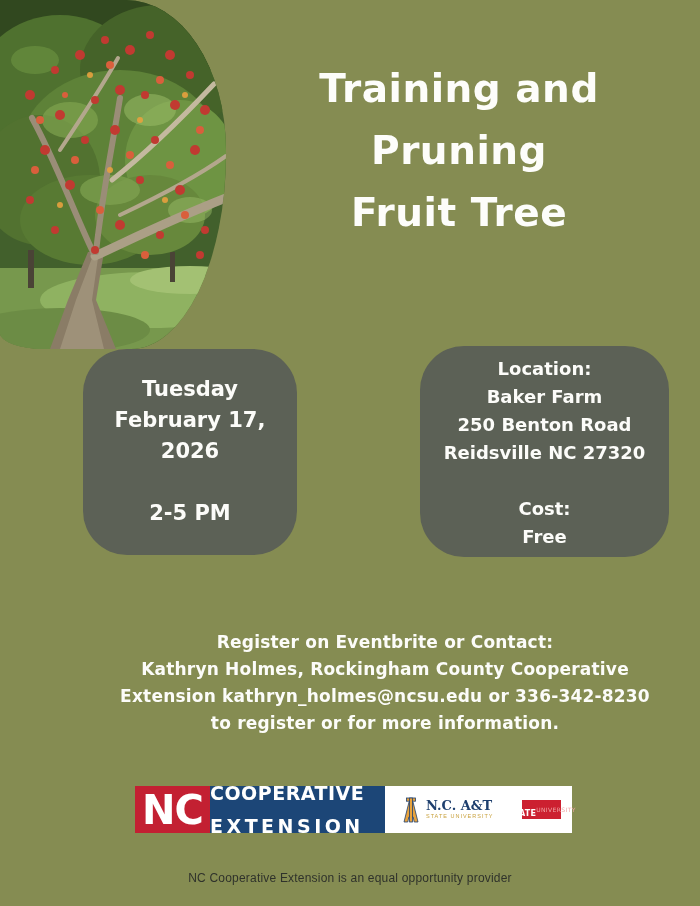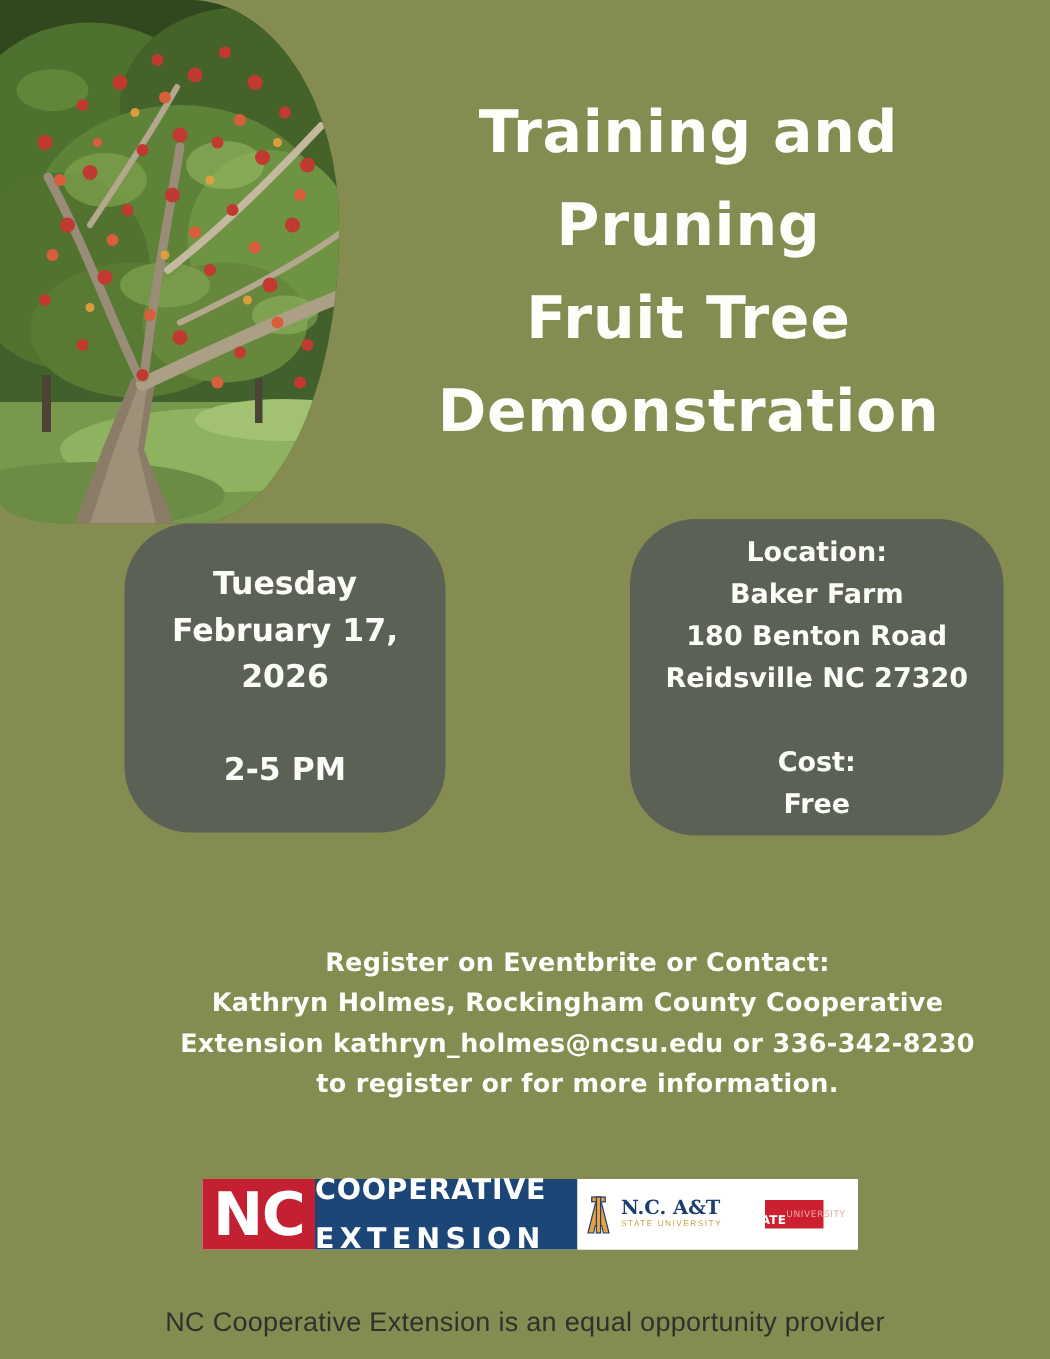--- a/index.html
+++ b/index.html
@@ -50,38 +50,38 @@
     font-weight:700;font-size:40px;letter-spacing:-1px;flex:0 0 auto;
   }
   .coop-block{
     width:175px;height:47px;background:#1C4677;color:#FFFFFF;flex:0 0 auto;
     display:flex;flex-direction:column;justify-content:center;
   }
   .coop-line1{font-weight:700;font-size:19px;line-height:21px;letter-spacing:0.5px;}
   .coop-line2{font-weight:700;font-size:19px;line-height:21px;letter-spacing:3.5px;margin-right:-3.5px;margin-top:12px;}
   .partners{
     flex:1;display:flex;align-items:center;background:#FFFFFF;
-    padding-left:4px;gap:29px;
+    padding-left:16px;gap:29px;
   }
   .aggie{display:flex;align-items:center;gap:5px;}
   .aggie-text{display:flex;flex-direction:column;}
   .aggie-name{color:#1E3F6E;font-weight:700;font-size:13px;line-height:14px;font-family:"DejaVu Serif",serif;}
   .aggie-sub{color:#C9A23F;font-size:5.5px;letter-spacing:1px;line-height:7px;font-family:"Liberation Sans",sans-serif;}
   .ncsu-block{
     width:39px;height:19px;background:#CC2030;color:#FFFFFF;
     display:flex;flex-direction:row;align-items:center;justify-content:center;
   }
   .ncsu-l1{font-weight:700;font-size:8px;line-height:8px;letter-spacing:0.2px;}
   .ncsu-l2{font-size:6px;line-height:7px;color:#EFA3A3;letter-spacing:0.4px;}
 
   
   .footer{
     position:absolute;left:0;top:871px;width:700px;text-align:center;
     color:#2F322B;font-family:"Liberation Sans",sans-serif;
-    font-size:18px;letter-spacing:0.2px;
+    font-size:12px;letter-spacing:0.2px;
   }
 </style>
 </head>
 <body>
 
 <div class="flyer">
 
   <div class="tree-blob">
     <svg viewBox="0 0 226 349" preserveAspectRatio="none">
 
@@ -172,35 +172,34 @@
         <circle cx="110" cy="170" r="3"></circle>
           <circle cx="60" cy="205" r="3"></circle>
           <circle cx="165" cy="200" r="3"></circle>
       </g>
     </svg>
   </div>
 
   <div class="title">
     <div>Training and Pruning</div>
     <div>Fruit Tree</div>
-    <div>Demonstration</div>
   </div>
 
   <div class="card card-date">
     <div>Tuesday</div>
     <div>February 17,</div>
     <div>2026</div>
     <div class="sp31"></div>
     <div>2-5 PM</div>
   </div>
 
   <div class="card card-location">
     <div>Location:</div>
     <div>Baker Farm</div>
-    <div>180 Benton Road</div>
+    <div>250 Benton Road</div>
     <div>Reidsville NC 27320</div>
     <div class="sp28"></div>
     <div>Cost:</div>
     <div>Free</div>
   </div>
 
   <div class="contact">
     <div>Register on Eventbrite or Contact:</div>
     <div>Kathryn Holmes, Rockingham County Cooperative</div>
     <div>Extension kathryn_holmes@ncsu.edu or 336-342-8230</div>

